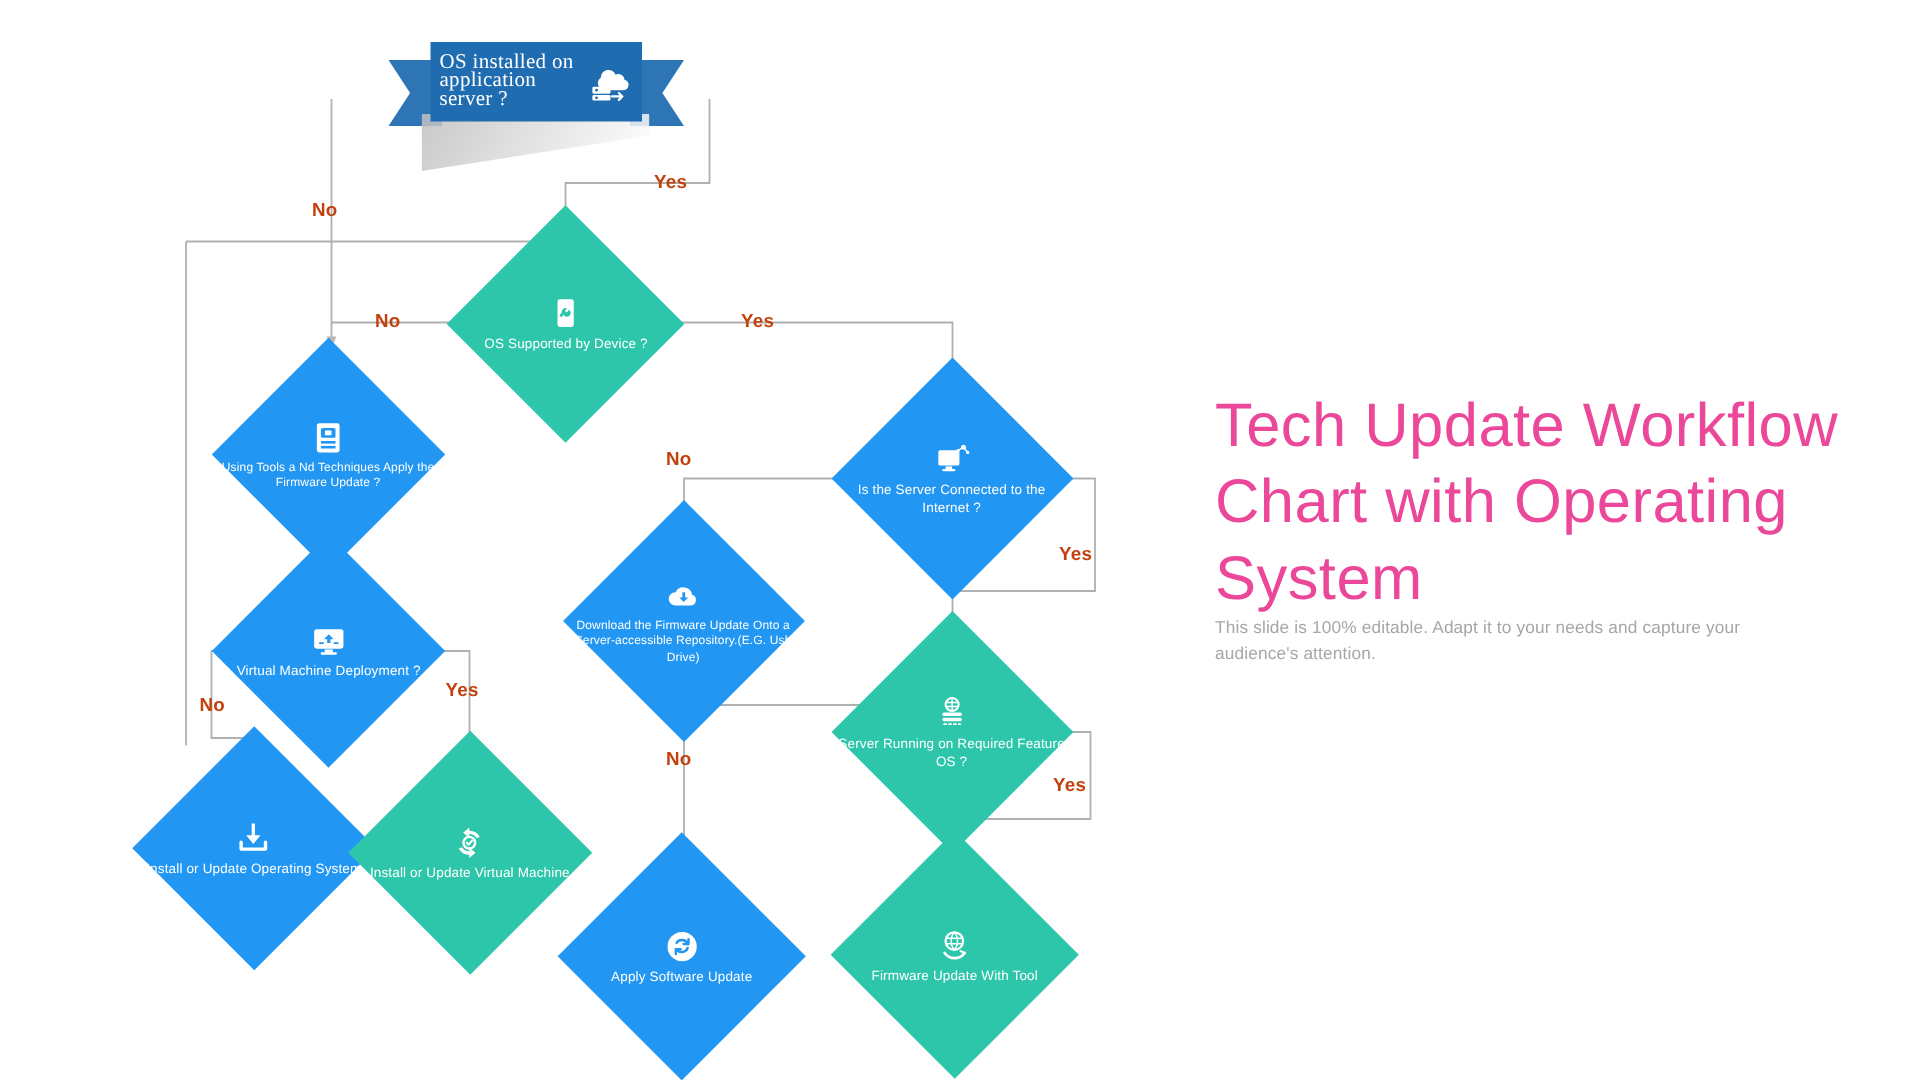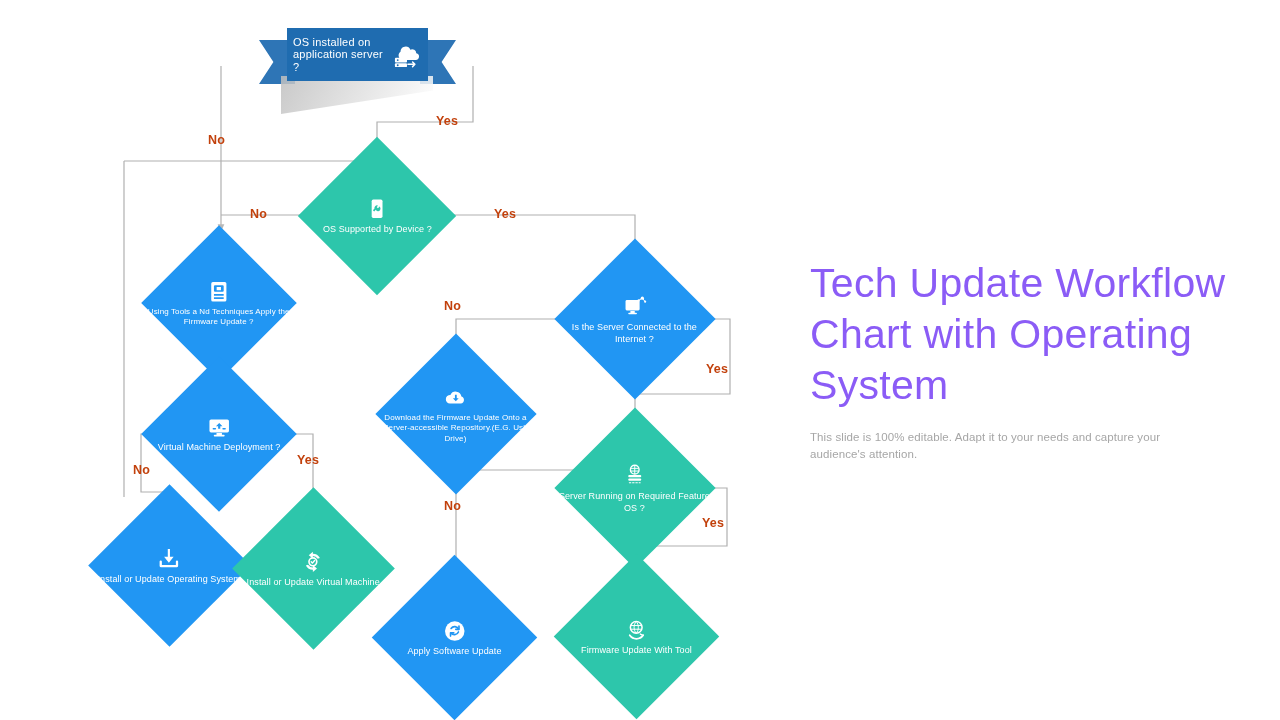--- a/index.html
+++ b/index.html
@@ -68,24 +68,25 @@
     width: 141px;
     height: 53px;
     background: #1F6CB0;
     display: flex;
     align-items: center;
     padding: 0 6px;
     box-sizing: border-box;
   }
   .banner-text {
     color: #ffffff;
-    font-size: 11px;
+    font-size: 14px;
     line-height: 12.5px;
     letter-spacing: .2px;
     flex: 1;
+    font-family: Liberation Serif, serif;
   }
   .banner-icon {
     width: 30px;
     height: 26px;
     flex: 0 0 30px;
     color: #ffffff;
   }
   .banner-icon svg { width: 100%; height: 100%; display: block; }
 
   
@@ -137,29 +138,28 @@
   }
 
   
   #panel {
     position: absolute;
     left: 810px;
     top: 258px;
     width: 430px;
   }
   #panel .title {
-    color: #8b5cf6;
+    color: #ec4899;
     font-size: 41px;
     line-height: 51px;
     font-weight: normal;
     letter-spacing: .3px;
     margin: 0;
   }
   #panel .subtitle {
-    margin-top: 18px;
     color: #a6a6a6;
     font-size: 11.5px;
     line-height: 17px;
     letter-spacing: .1px;
     width: 400px;
   }
 </style>
 </head>
 <body>
 

